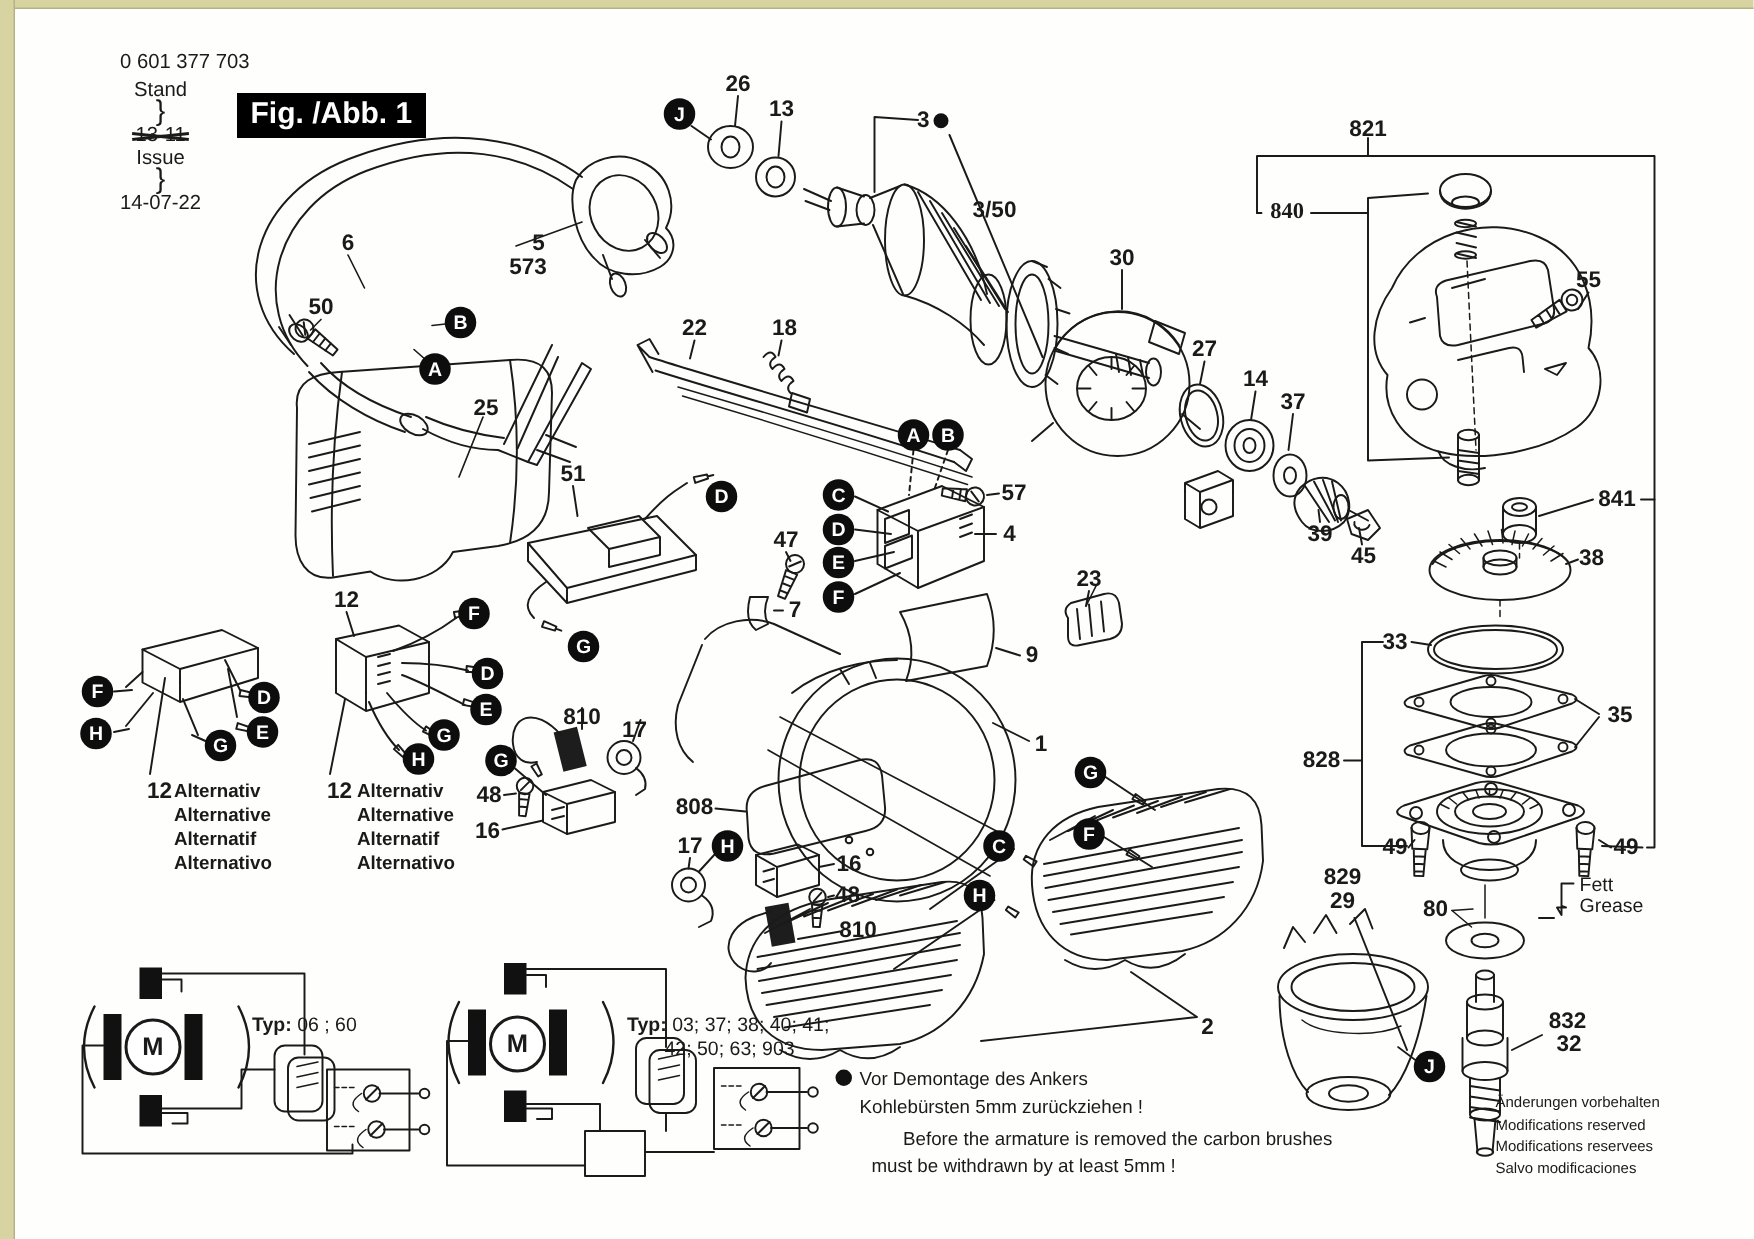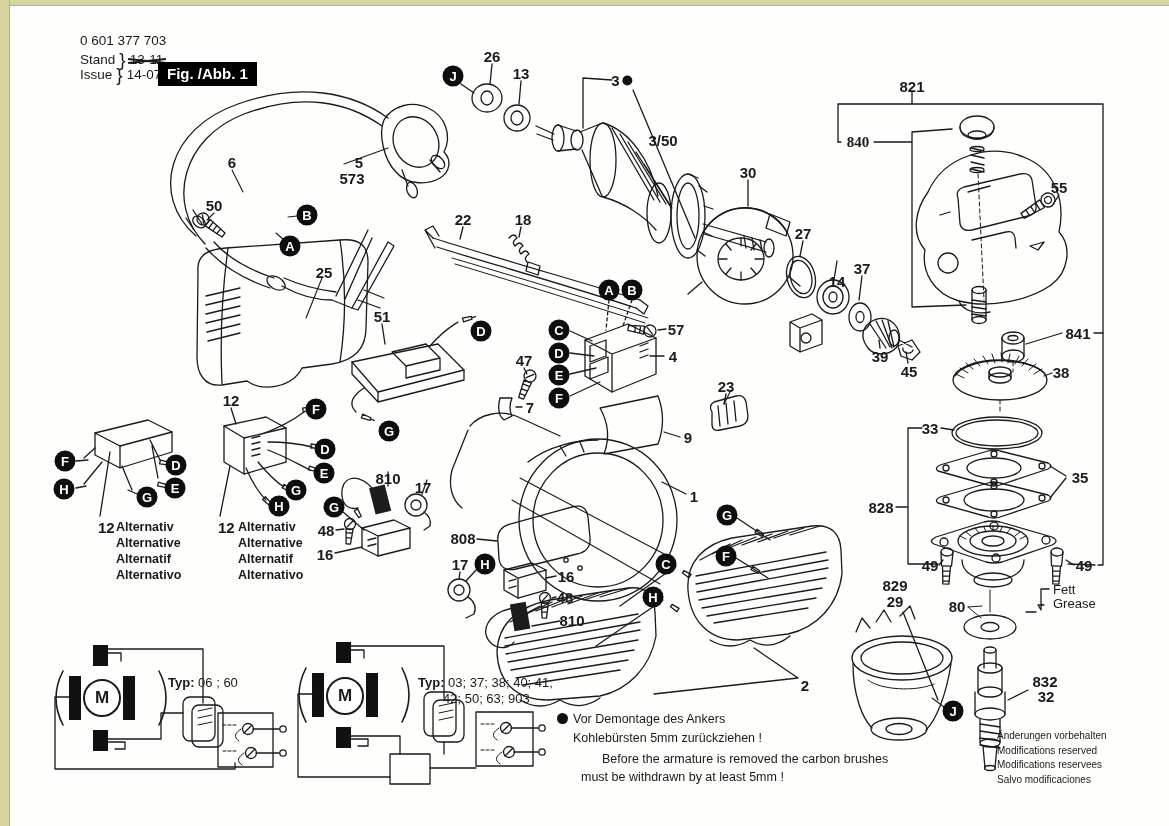--- a/index.html
+++ b/index.html
@@ -24,31 +24,31 @@
     width:21px;height:21px;border-radius:50%;background:#0d0d0d;color:#fff;
     font-weight:bold;font-size:13px;display:flex;align-items:center;justify-content:center;line-height:1;
   }
   .mcircle{
     position:absolute;transform:translate(-50%,-50%);
     width:34px;height:34px;border-radius:50%;border:2px solid #1a1a1a;background:#fff;
     font-weight:bold;font-size:17px;display:flex;align-items:center;justify-content:center;
   }
   .hdr-num{position:absolute;left:80px;top:33px;font-size:13.5px;}
   .hdr-stand{position:absolute;left:80px;top:52px;font-size:13.5px;line-height:15px;}
-  .hdr-stand .row{display:flex;align-items:center;}
+  .hdr-stand .row{display:flex;align-items:center;flex-direction:column;}
   .brace{font-size:19px;margin:0 4px;}
   .strike{position:relative;}
   .strike::before,.strike::after{
     content:"";position:absolute;left:-2px;right:-2px;top:50%;height:1.5px;background:#1a1a1a;
   }
   .strike::before{transform:rotate(6deg);}
   .strike::after{transform:rotate(-6deg);}
   .fig-box{
     position:absolute;left:158px;top:62px;background:#000;color:#fff;
-    font-weight:bold;font-size:15px;padding:3px 9px 4px 9px;
+    font-weight:bold;font-size:20px;padding:3px 9px 4px 9px;
   }
   .title{
     position:absolute;left:770px;top:62px;transform:translate(-50%,-50%);
     font-weight:bold;font-size:21px;white-space:nowrap;letter-spacing:.5px;
   }
   .cap{position:absolute;white-space:nowrap;}
   .alt-num{font-weight:bold;font-size:15px;}
   .alt-line{font-weight:bold;font-size:12.5px;line-height:16px;}
   .typ{font-size:13px;}
   .typ b{font-weight:bold;}
@@ -575,21 +575,21 @@
       </div>
       <div class="plabel" style="left: 1059px; top: 187px;">
         <span>55</span>
       </div>
       <div class="plabel" style="left: 748px; top: 172px;">
         <span>30</span>
       </div>
       <div class="plabel" style="left: 803px; top: 233px;">
         <span>27</span>
       </div>
-      <div class="plabel" style="left: 837px; top: 253px; margin-top: 28px;">
+      <div class="plabel" style="left: 837px; top: 253px;">
         <span>14</span>
       </div>
       <div class="plabel" style="left: 862px; top: 268px; align-items: center;">
         <span>37</span>
       </div>
       <div class="plabel" style="left: 880px; top: 356px;">
         <span>39</span>
       </div>
       <div class="plabel" style="left: 909px; top: 371px;">
         <span>45</span>

